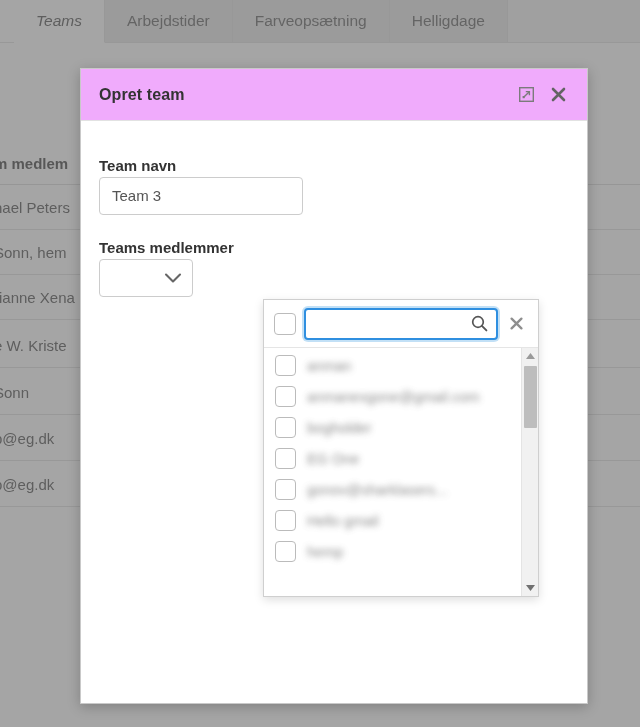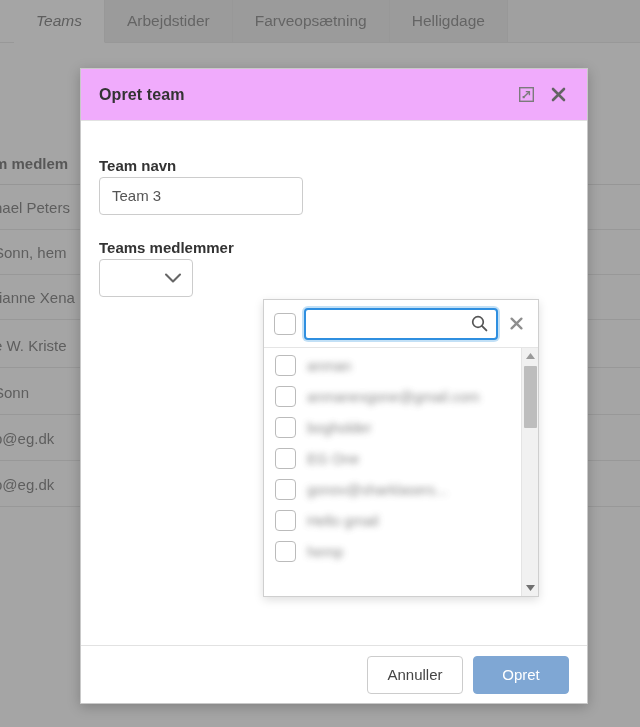--- a/index.html
+++ b/index.html
@@ -438,19 +438,15 @@
               <svg width="11" height="8" viewBox="0 0 11 8">
                 <path d="M5.5 7 L1 1 L10 1 Z" fill="#707070"></path>
               </svg>
             </div>
           </div>
         </div>
       </div>
 
     </div>
 
-    <div class="modal-footer">
-      <div class="btn btn-secondary">Annuller</div>
-      <div class="btn btn-primary">Opret</div>
-    </div>
 
   </div>
 </div>
 
 </body></html>

